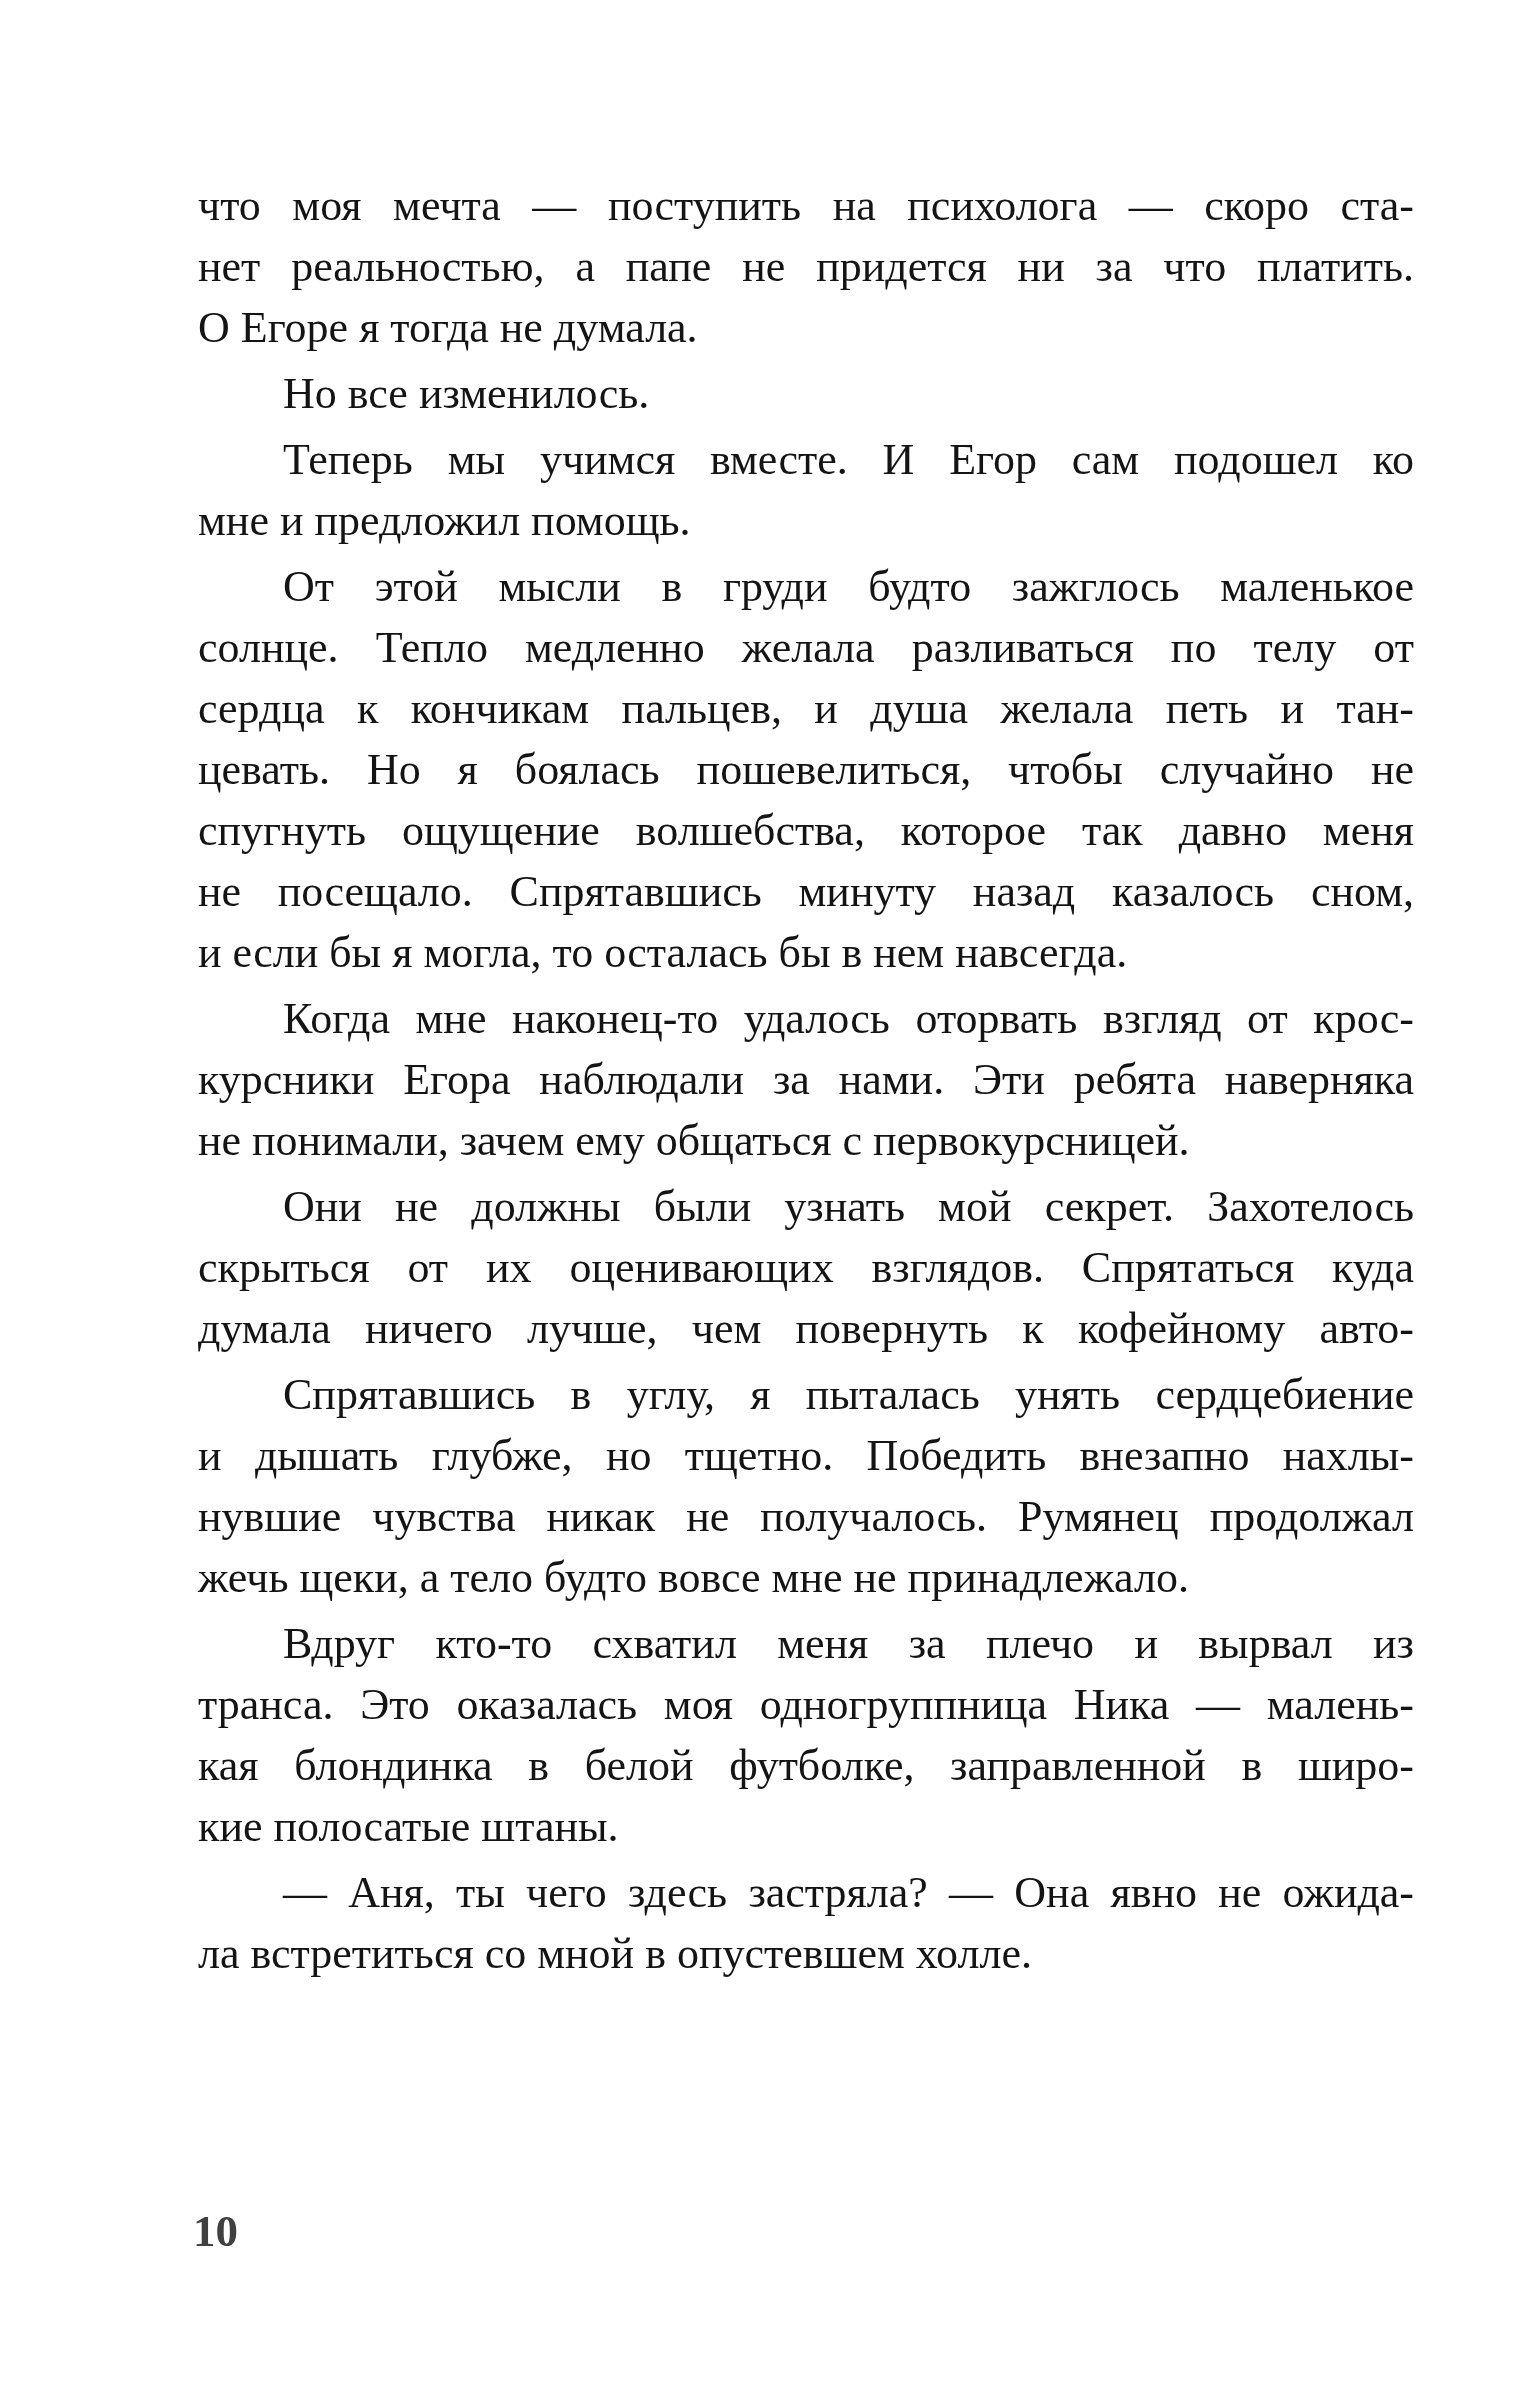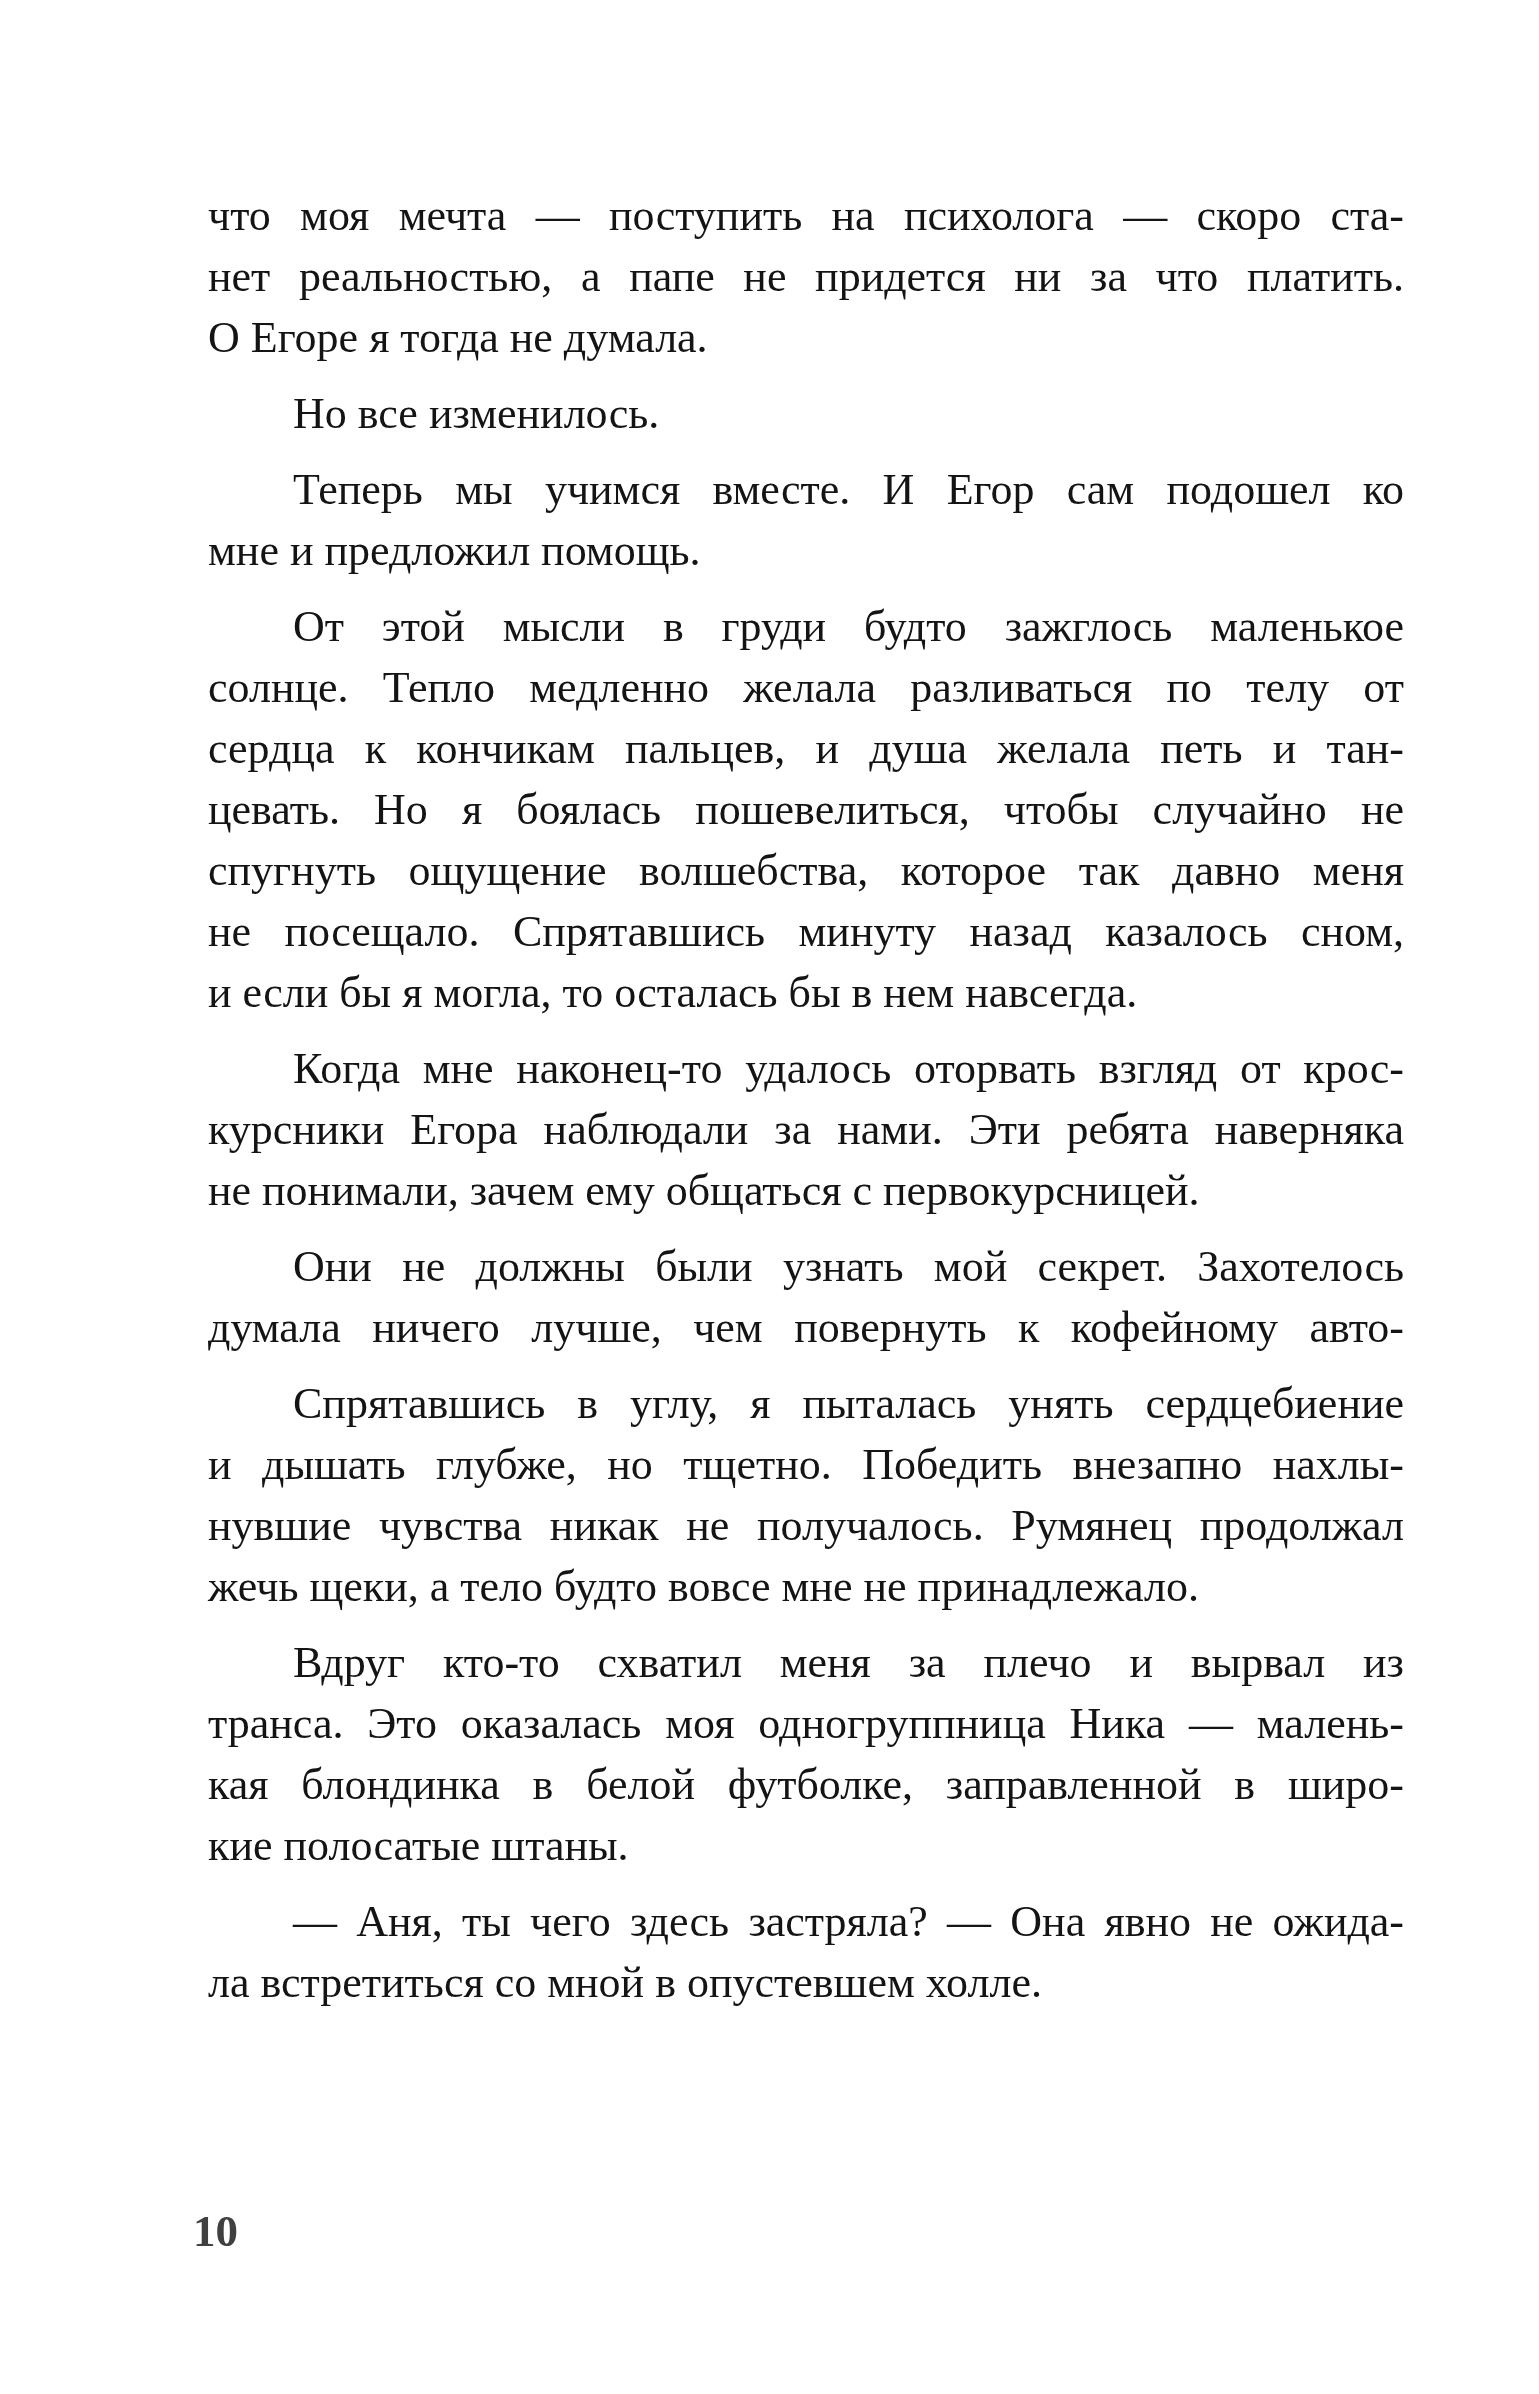--- a/index.html
+++ b/index.html
@@ -23,21 +23,21 @@
     left: 193px;
     top: 170px;
     width: 1226px;
     font-family: "Liberation Serif", "DejaVu Serif", serif;
     font-size: 44px;
     line-height: 61px;
     color: #141414;
     font-kerning: normal;
   }
   .paragraph {
-    margin: 15px;
+    margin: 5px;
     padding: 0;
     font-family: Liberation Serif, serif;
   }
   .line {
     text-align: justify;
     text-align-last: justify;
     white-space: normal;
   }
   .line.last {
     text-align-last: left;
@@ -82,20 +82,21 @@
         <div class="line">не посещало. Спрятавшись минуту назад казалось сном,</div>
         <div class="line last">и если бы я могла, то осталась бы в нем навсегда.</div>
       </div>
       <div class="paragraph">
         <div class="line first">Когда мне наконец-то удалось оторвать взгляд от крос-</div>
         <div class="line">курсники Егора наблюдали за нами. Эти ребята наверняка</div>
         <div class="line last">не понимали, зачем ему общаться с первокурсницей.</div>
       </div>
       <div class="paragraph">
         <div class="line first">Они не должны были узнать мой секрет. Захотелось</div>
+        <div class="line">скрыться от их оценивающих взглядов. Спрятаться куда</div>
         <div class="line">думала ничего лучше, чем повернуть к кофейному авто-</div>
       </div>
       <div class="paragraph">
         <div class="line first">Спрятавшись в углу, я пыталась унять сердцебиение</div>
         <div class="line">и дышать глубже, но тщетно. Победить внезапно нахлы-</div>
         <div class="line">нувшие чувства никак не получалось. Румянец продолжал</div>
         <div class="line last">жечь щеки, а тело будто вовсе мне не принадлежало.</div>
       </div>
       <div class="paragraph">
         <div class="line first">Вдруг кто-то схватил меня за плечо и вырвал из</div>

